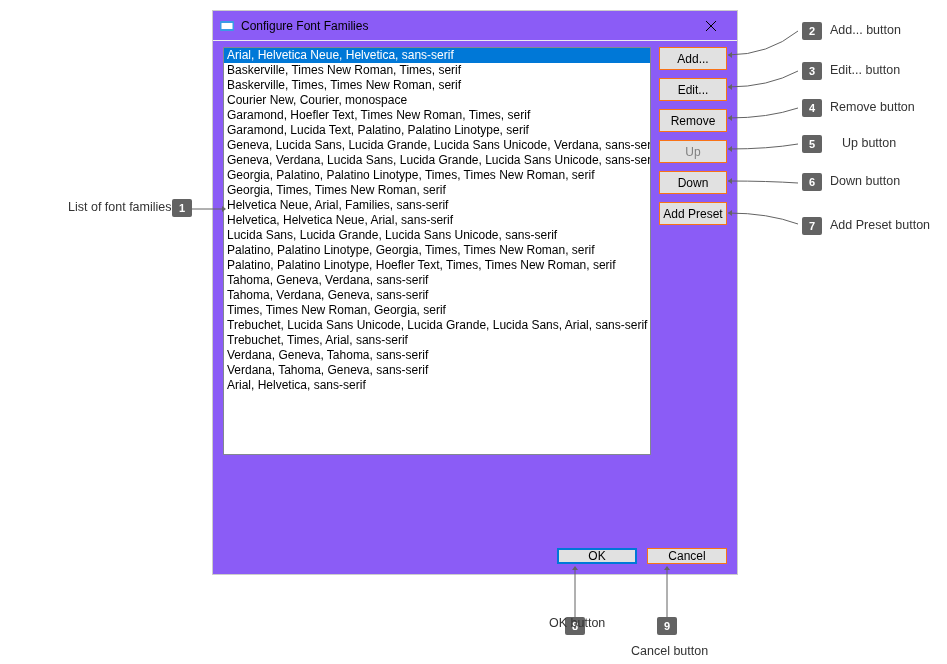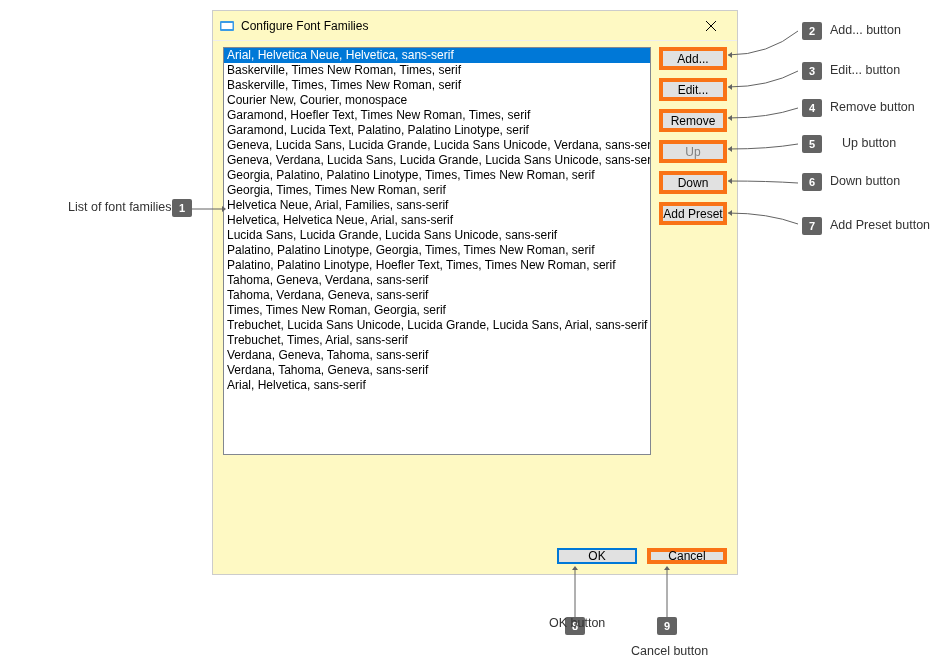--- a/index.html
+++ b/index.html
@@ -12,21 +12,21 @@
     width: 947px;
     height: 664px;
   }
   .dialog {
     position: absolute;
     left: 212px;
     top: 10px;
     width: 526px;
     height: 565px;
     border: 1px solid #cccccc;
-    background: #fef9c3;
+    background: #8b5cf6;
     box-shadow: 0 0 0 0 rgba(0,0,0,0);
   }
   .titlebar {
     height: 30px;
     display: flex;
     align-items: center;
     padding: 0 6px;
     border-bottom: 1px solid #eeeeee;
   }
   .title-icon {
@@ -80,21 +80,21 @@
     position: absolute;
     left: 446px;
     top: 6px;
     width: 68px;
     display: flex;
     flex-direction: column;
     gap: 8px;
   }
   .btn {
     height: 23px;
-    border: 4px solid #f97316;
+    border: 1px solid #f97316;
     background: #e1e1e1;
     font-family: inherit;
     font-size: 12px;
     display: flex;
     align-items: center;
     justify-content: center;
     cursor: pointer;
     user-select: none;
   }
   .btn.disabled {

